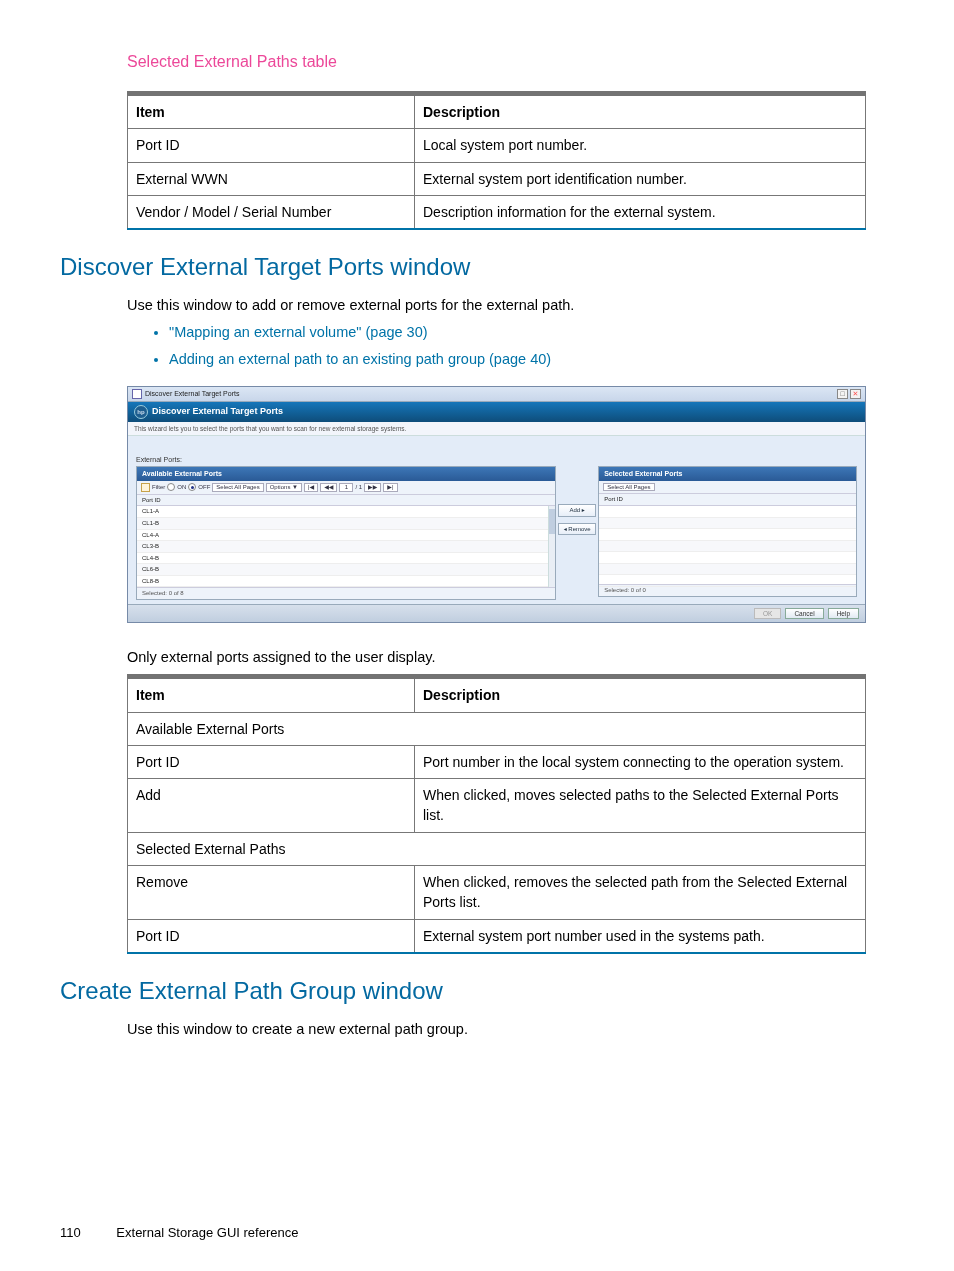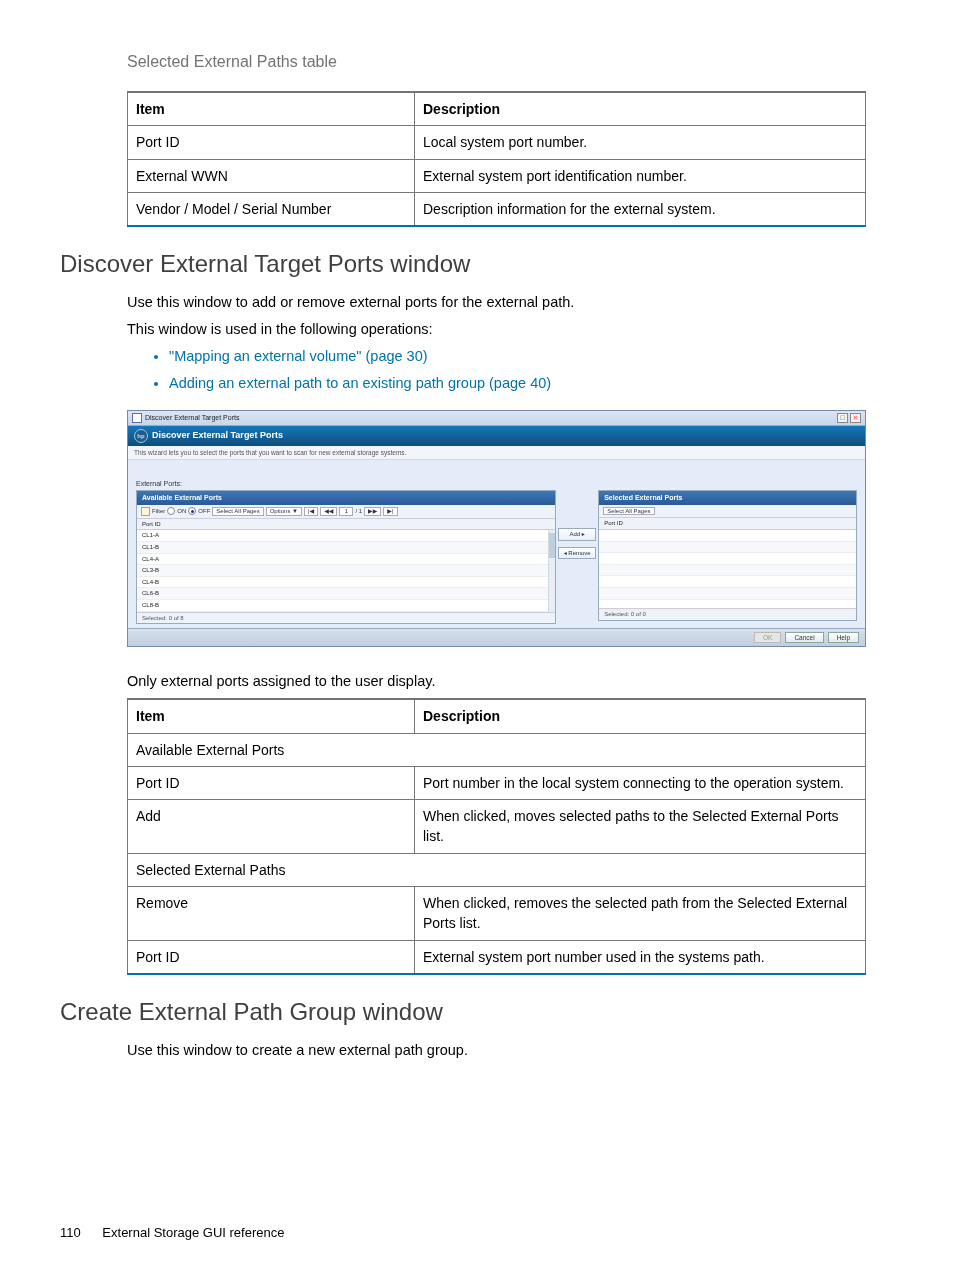--- a/index.html
+++ b/index.html
@@ -13,58 +13,58 @@
   }
   .page {
     width: 954px;
     min-height: 1271px;
     padding: 50px 88px 30px 60px;
     box-sizing: border-box;
     position: relative;
   }
   .content-indent { margin-left: 67px; }
   .subheading {
-    color: #737373;
+    color: #ec4899;
     font-size: 16px;
     font-weight: normal;
     margin-bottom: 18px;
   }
   table.doc-table {
     border-collapse: collapse;
     width: 100%;
-    border-top: 2px solid #737373;
+    border-top: 5px solid #737373;
     border-bottom: 2px solid #0073a8;
     margin-bottom: 20px;
   }
   table.doc-table th, table.doc-table td {
     border: 1px solid #777;
     padding: 6px 8px;
     text-align: left;
     vertical-align: top;
     font-size: 14px;
   }
   table.doc-table th { font-weight: bold; }
   table.doc-table .col-item { width: 270px; }
   .section-heading {
-    color: #404040;
+    color: #0369a1;
     font-size: 24px;
     font-weight: normal;
     margin: 16px 0 10px 0;
   }
   ul.bullets { margin: 6px 0 16px 0; padding-left: 42px; }
   ul.bullets li { color: #0073a8; margin-bottom: 6px; }
   .link { color: #0073a8; }
   .para { margin: 6px 0; }
   .footer {
     position: absolute;
     bottom: 28px;
     left: 60px;
     font-size: 13px;
   }
-  .footer .pn { margin-right: 18px; }
+  .footer .pn { margin-right: 32px; }
   
   .app {
     border: 1px solid #768aa7;
     background: #a21caf;
     font-size: 7px;
     line-height: 1.1;
     margin: 16px 0 24px 0;
     position: relative;
     color: #222;
   }
@@ -158,21 +158,20 @@
             <td>Description information for the external system.</td>
           </tr>
     </tbody>
       </table>
   </div>
 
   <div class="section-heading">Discover External Target Ports window</div>
 
   <div class="content-indent">
     <div class="para">Use this window to add or remove external ports for the external path.</div>
-    <div class="para">This window is used in the following operations:</div>
     <ul class="bullets">
       <li><span class="link">"Mapping an external volume" (page 30)</span></li>
       <li><span class="link">Adding an external path to an existing path group (page 40)</span></li>
     </ul>
 
     <div class="app">
       <div class="titlebar">
         <div class="left">
           <span class="pin"></span>
           <span>Discover External Target Ports</span>

